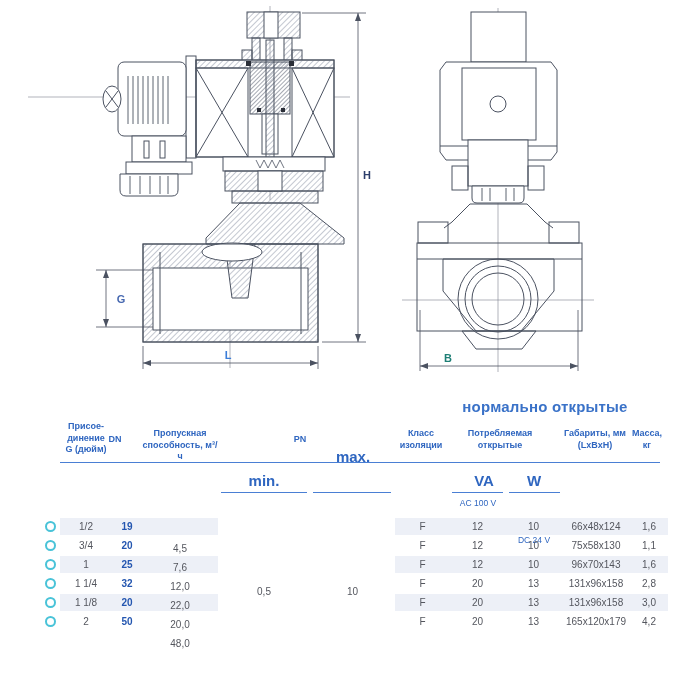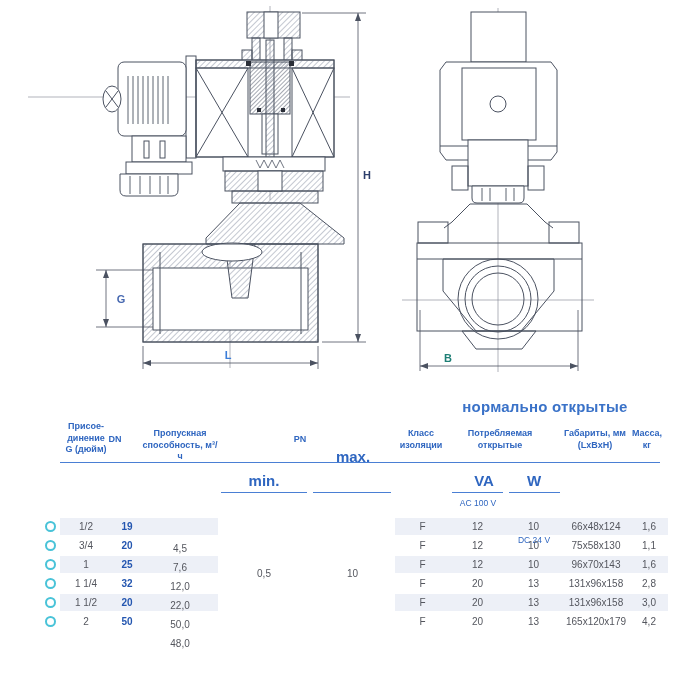--- a/index.html
+++ b/index.html
@@ -20,21 +20,21 @@
   .trow .bgL,.trow .bgR{position:absolute;top:1px;bottom:1px;background:transparent;z-index:0;}
   .trow .bgL{left:20px;width:158px;}
   .trow .bgR{left:355px;width:273px;}
   .trow.striped .bgL,.trow.striped .bgR{background:#edf0f7;}
   .cell{position:relative;z-index:1;text-align:center;font-size:10px;color:#54565e;}
   .c-icon{width:20px;} .c-g{width:52px;} .c-dn{width:30px;font-weight:700;color:#2456b0;}
   .c-flow{width:76px;margin-top:44px;} .c-min{width:92px;} .c-max{width:85px;} .c-class{width:55px;}
   .c-va{width:55px;} .c-w{width:57px;} .c-dims{width:68px;} .c-mass{width:38px;}
   .ring{display:inline-block;width:7px;height:7px;border:2px solid #49c3d8;border-radius:50%;
         background:#fff;vertical-align:middle;}
-  .pn-val{position:absolute;font-size:10px;color:#54565e;text-align:center;}
+  .pn-val{position:absolute;font-size:10px;color:#54565e;text-align:center;margin-top:18px;}
   svg text{font-family:"Liberation Sans",sans-serif;}
 </style>
 </head>
 <body>
 
 <svg id="drawing-area" viewBox="0 0 700 392" xmlns="http://www.w3.org/2000/svg">
   <defs>
     <pattern id="h" width="4" height="4" patternUnits="userSpaceOnUse" patternTransform="rotate(45)">
       <line x1="0" y1="0" x2="0" y2="4" stroke="#8a92a3" stroke-width="1"></line>
     </pattern>
@@ -285,23 +285,23 @@
   <span class="cell c-va">20</span>
   <span class="cell c-w">13</span>
   <span class="cell c-dims">131x96x158</span>
   <span class="cell c-mass">2,8</span>
 </div>
 
 <div class="trow striped" style="top:593px;">
   <span class="bgL"></span>
     <span class="bgR"></span>
   <span class="cell c-icon"><span class="ring"></span></span>
-  <span class="cell c-g">1 1/2</span>
+  <span class="cell c-g">1 1/8</span>
   <span class="cell c-dn">20</span>
-  <span class="cell c-flow">50,0</span>
+  <span class="cell c-flow">20,0</span>
   <span class="cell c-min"></span>
     <span class="cell c-max"></span>
   <span class="cell c-class">F</span>
   <span class="cell c-va">20</span>
   <span class="cell c-w">13</span>
   <span class="cell c-dims">131x96x158</span>
   <span class="cell c-mass">3,0</span>
 </div>
 
 <div class="trow" style="top:612px;">

